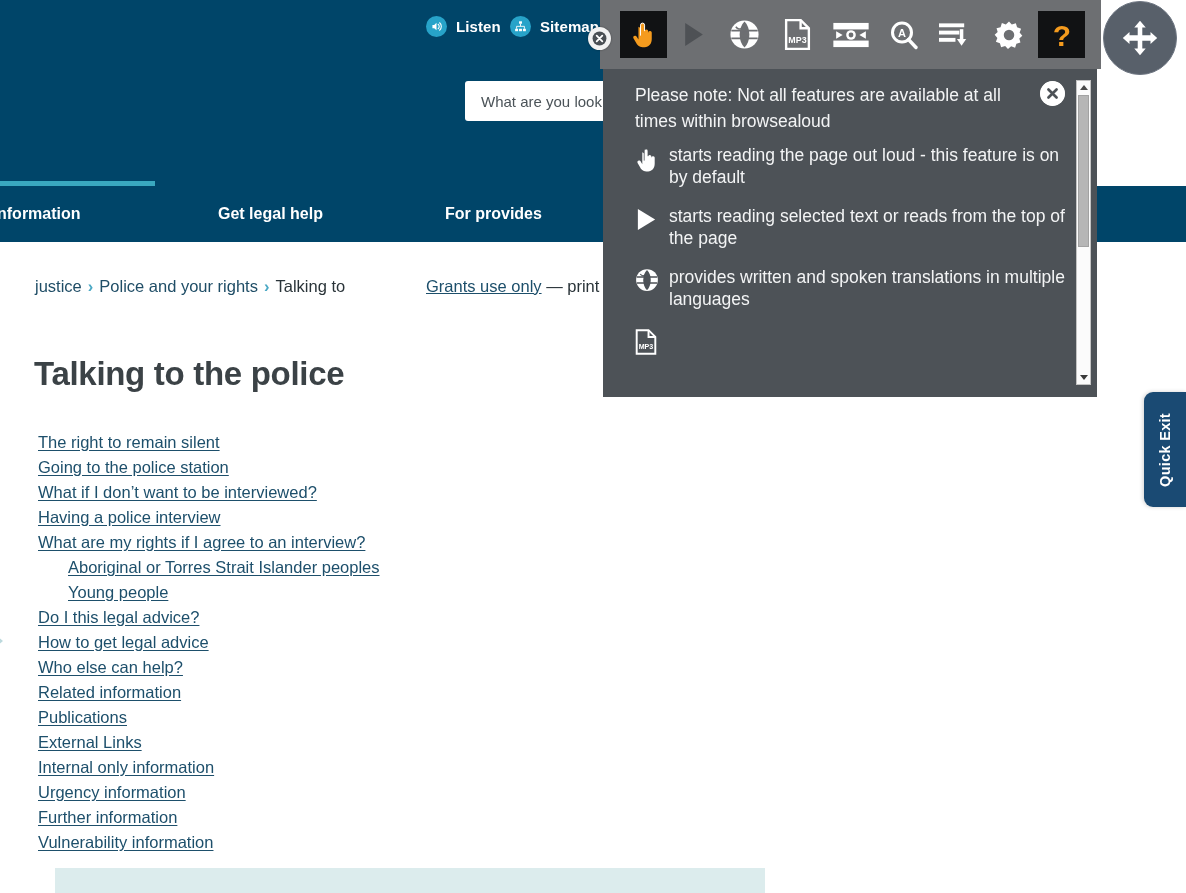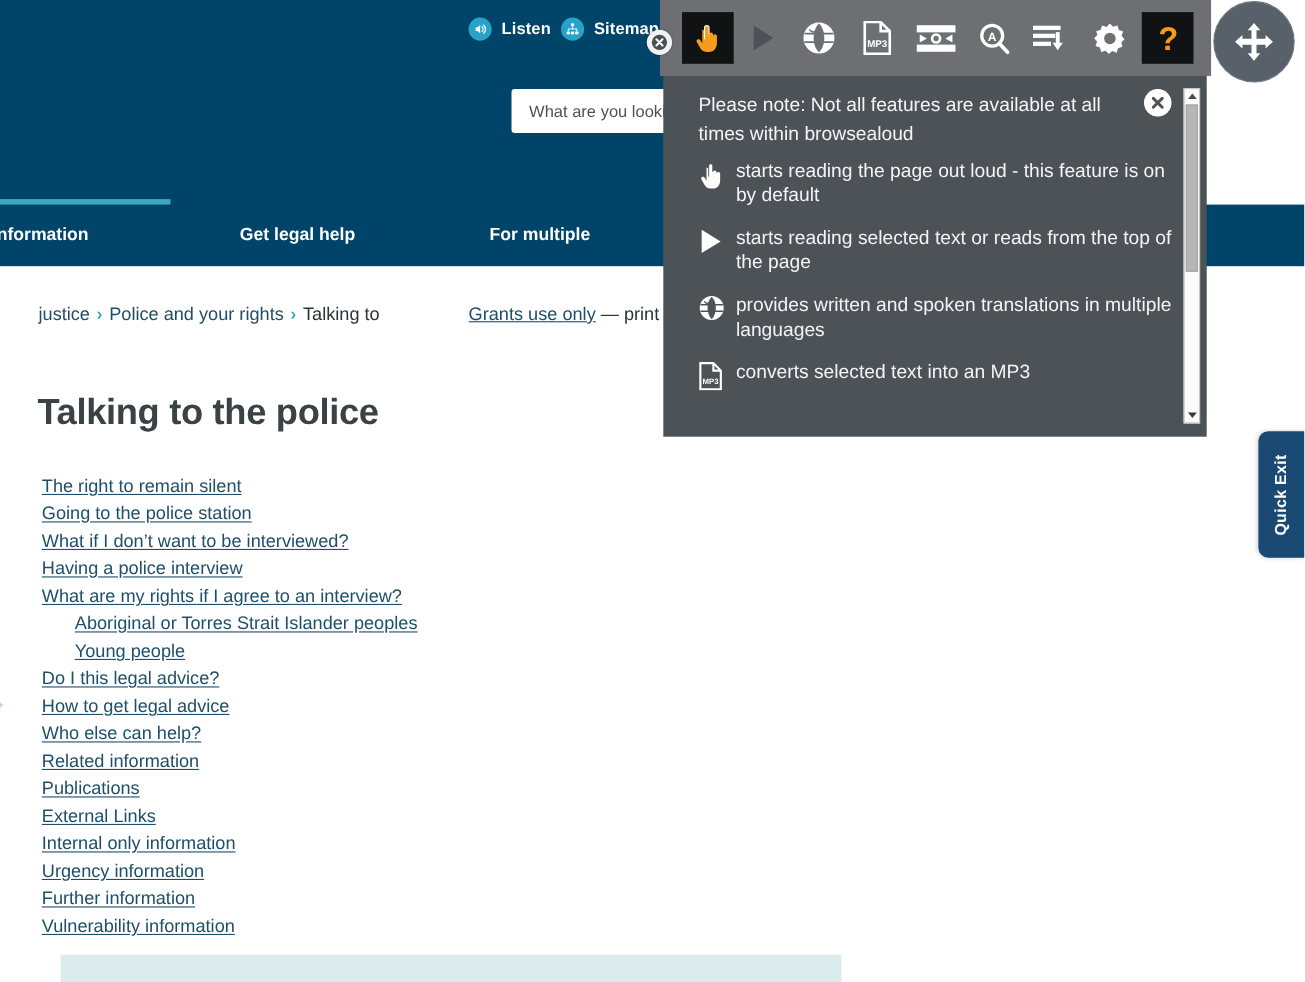--- a/index.html
+++ b/index.html
@@ -379,21 +379,21 @@
     <div class="search-wrap">
       <input class="search-input" type="text" placeholder="What are you looking for?" style="">
     </div>
   </div>
 
   <div class="nav-active-bar"></div>
 
   <div class="main-nav">
     <a class="nav-item nav-item-0" href="#">nformation</a>
     <a class="nav-item nav-item-1" href="#">Get legal help</a>
-    <a class="nav-item nav-item-2" href="#">For multiple</a>
+    <a class="nav-item nav-item-2" href="#">For provides</a>
   </div>
 
   <div class="breadcrumb-row">
     <div class="breadcrumb-inner">
       <a class="crumb" href="#">justice</a><span class="crumb-sep">›</span><a class="crumb" href="#">Police and your rights</a><span class="crumb-sep">›</span><span class="crumb-current">Talking to</span>
     </div>
     <div class="grants-note">
       <a class="grants-link" href="#">Grants use only</a><span> — print to PD</span>
     </div>
   </div>
@@ -562,21 +562,20 @@
           <div class="ba-feat-text">provides written and spoken translations in multiple languages</div>
         </div>
         <div class="ba-feat">
           <div class="ba-feat-icon">
             <svg width="22" height="26" viewBox="0 0 26 30">
               <path d="M2 1h14l8 8v20H2z" fill="none" stroke="#ffffff" stroke-width="2.3"></path>
               <path d="M16 1v8h8" fill="none" stroke="#ffffff" stroke-width="2.3"></path>
               <text x="13" y="23" font-family="Liberation Sans, sans-serif" font-size="8.4" font-weight="bold" fill="#ffffff" text-anchor="middle">MP3</text>
             </svg>
           </div>
-          <div class="ba-feat-text">converts selected text into an MP3</div>
         </div>
       </div>
 
     <div class="ba-sb">
       <div class="ba-sb-up">
           <div class="tri-up"></div>
         </div>
       <div class="ba-sb-thumb"></div>
       <div class="ba-sb-dn">
           <div class="tri-dn"></div>

